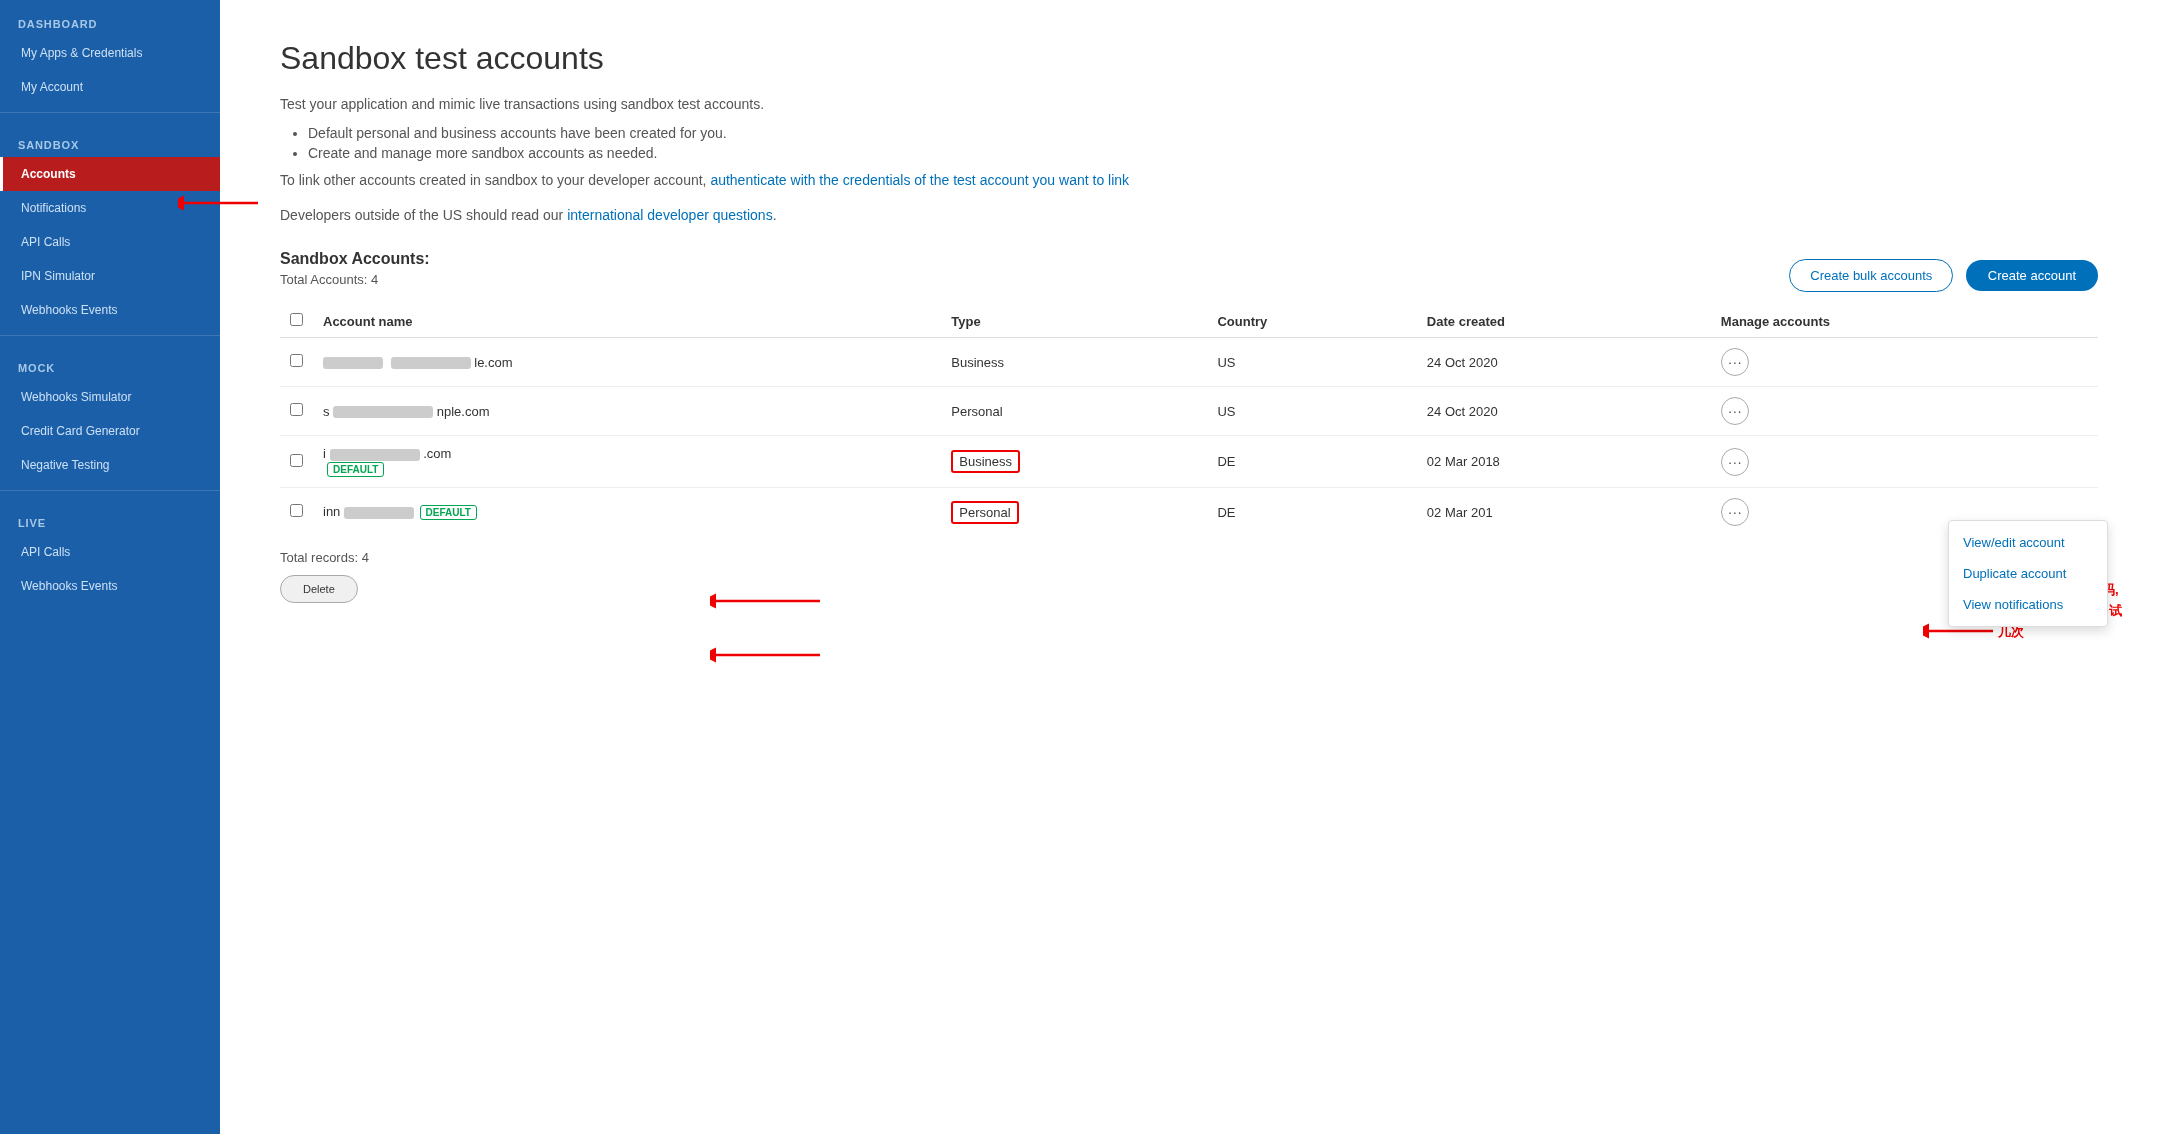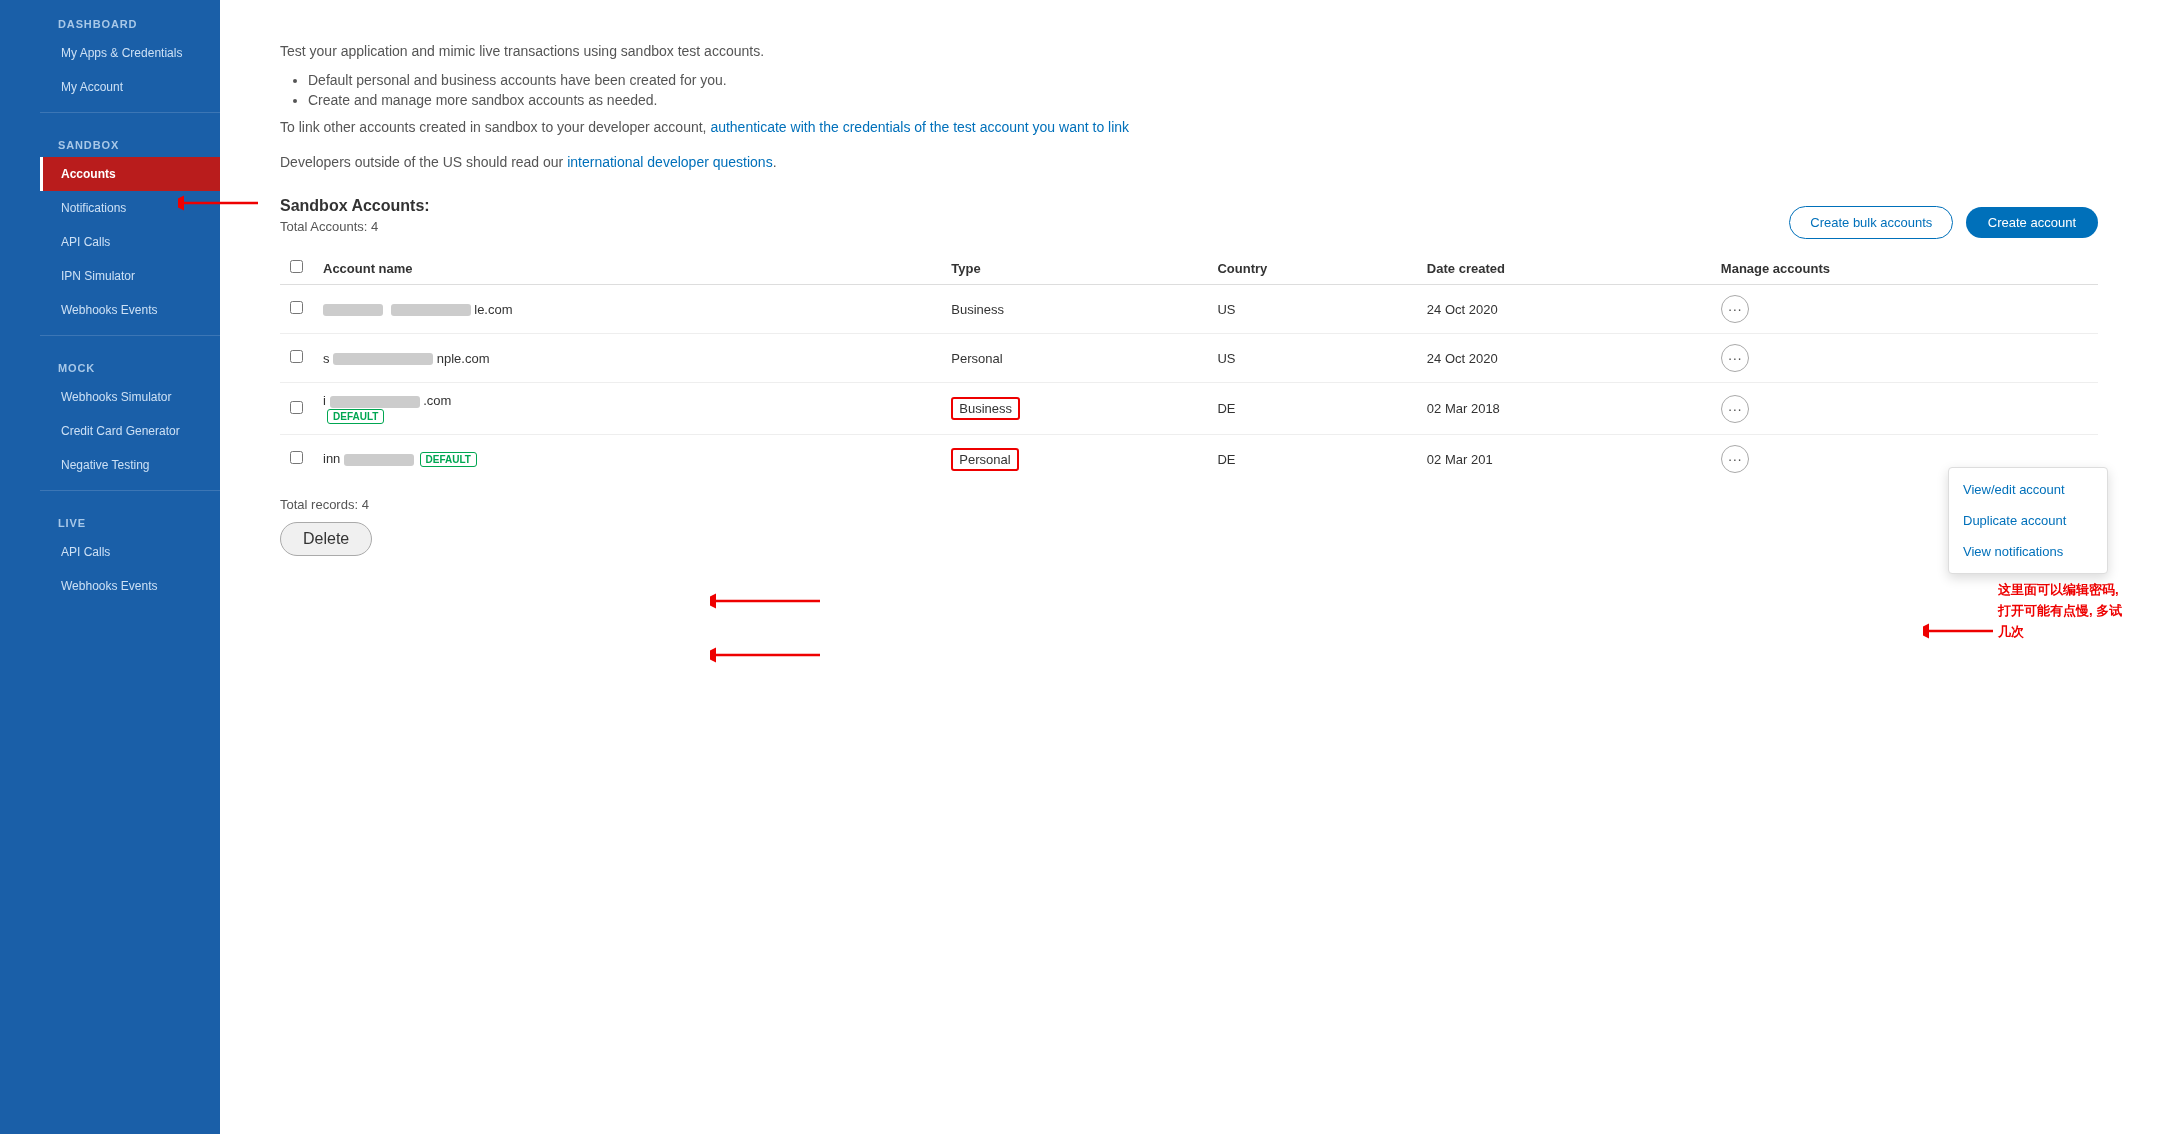--- a/index.html
+++ b/index.html
@@ -7,21 +7,20 @@
 
     
     .sidebar {
       width: 220px;
       min-width: 220px;
       background: #1a5fa8;
       color: #fff;
       display: flex;
       flex-direction: column;
       padding-top: 0;
-      padding-left: 40px;
     }
     .sidebar-section-label {
       font-size: 11px;
       font-weight: bold;
       color: #a8c8e8;
       padding: 18px 18px 6px 18px;
       letter-spacing: 0.08em;
       text-transform: uppercase;
     }
     .sidebar-item {
@@ -218,21 +217,21 @@
       margin-top: 14px;
       margin-bottom: 10px;
     }
 
     .btn-delete {
       border: 1px solid #aaa;
       background: #f0f0f0;
       color: #333;
       padding: 7px 22px;
       border-radius: 20px;
-      font-size: 16px;
+      font-size: 11px;
       cursor: pointer;
     }
 
     .manage-cell {
       position: relative;
     }
   </style>
 </head>
 <body>
 
@@ -263,20 +262,21 @@
     <defs>
       <marker id="arrowhead" markerWidth="8" markerHeight="8" refX="0" refY="3" orient="auto">
         <polygon points="0 0, 6 3, 0 6" fill="#e00"></polygon>
       </marker>
     </defs>
     <line x1="80" y1="11" x2="6" y2="11" stroke="#e00" stroke-width="2.5" marker-end="url(#arrowhead)"></line>
   </svg>
 </div>
 
 <div class="main">
+  <h1 class="page-title">Sandbox test accounts</h1>
   <p class="description">Test your application and mimic live transactions using sandbox test accounts.</p>
   <ul class="bullet-list">
     <li>Default personal and business accounts have been created for you.</li>
     <li>Create and manage more sandbox accounts as needed.</li>
   </ul>
   <p class="description">
     <span>To link other accounts created in sandbox to your developer account,</span>
     <a class="link-text">authenticate with the credentials of the test account you want to link</a>
   </p>
   <p class="description" style="margin-top:12px;">

